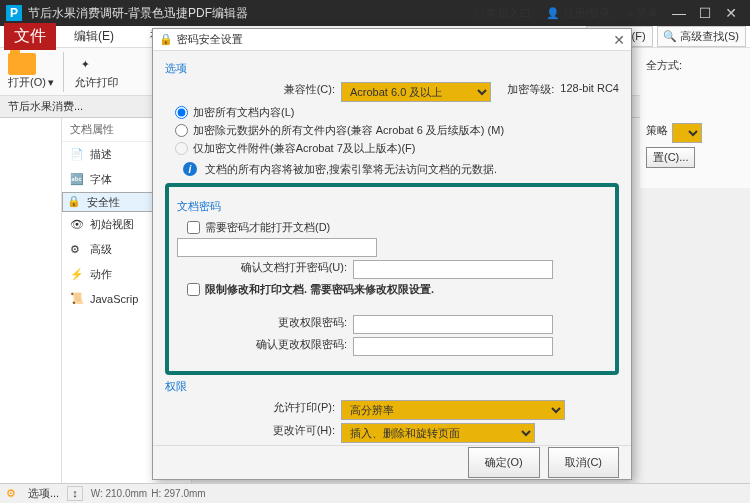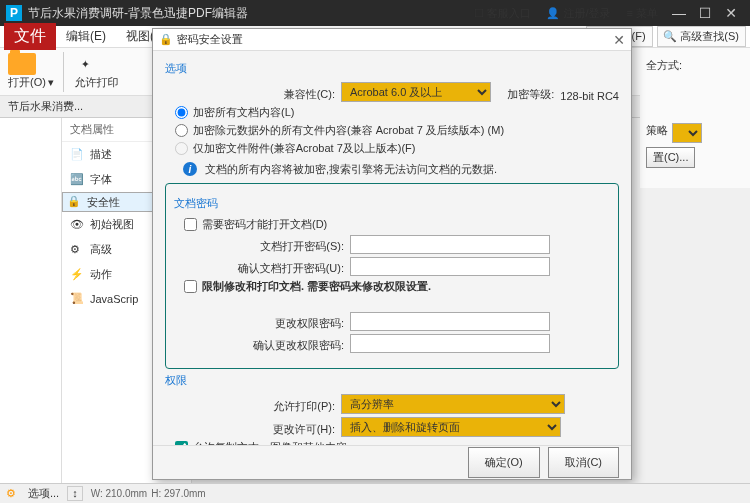--- a/index.html
+++ b/index.html
@@ -4,21 +4,21 @@
 <style>
 *{box-sizing:border-box;margin:0;padding:0;font-family:"Microsoft YaHei","SimSun",Arial,sans-serif;font-size:11px;color:#333}
 body{width:750px;height:503px;background:#f0f0f0;overflow:hidden;position:relative}
 .titlebar{height:26px;background:#2a2a2a;display:flex;align-items:center;padding:0 6px;color:#fff}
 .titlebar .logo{width:16px;height:16px;background:#00a4e4;display:flex;align-items:center;justify-content:center;color:#fff;font-weight:bold;margin-right:6px;font-size:12px}
 .titlebar .title{flex:1;color:#ddd;font-size:12px}
 .titlebar .tlink{color:#ccc;margin:0 8px;font-size:11px;cursor:pointer;display:flex;align-items:center;gap:3px}
 .titlebar .winbtn{width:26px;height:20px;text-align:center;color:#ccc;cursor:pointer;font-size:14px;line-height:20px}
 .menubar{height:22px;background:#fff;border-bottom:1px solid #ddd;display:flex;align-items:center;padding:0 4px}
 .menubar .file-tab{background:#b91c1c;color:#fff;padding:3px 10px;font-size:16px;cursor:pointer}
-.menubar .mitem{padding:3px 10px;cursor:pointer;font-size:12px}
+.menubar .mitem{padding:3px 18px;cursor:pointer;font-size:12px}
 .menubar .findbtn{border:1px solid #ccc;padding:2px 6px;margin-left:4px;display:flex;align-items:center;gap:3px;cursor:pointer;background:#fafafa;font-size:11px}
 .toolbar2{height:48px;background:#fafafa;border-bottom:1px solid #ddd;display:flex;align-items:center;padding:0 8px;gap:12px}
 .tb-left{display:flex;align-items:center;gap:6px}
 .folder-ico{width:28px;height:22px;background:#ffa726;border-radius:2px;position:relative}
 .folder-ico::before{content:'';position:absolute;top:-3px;left:2px;width:10px;height:3px;background:#ffa726;border-radius:1px 1px 0 0}
 .tb-label{font-size:11px;display:flex;align-items:center;gap:2px}
 .tb-right{margin-left:auto;display:flex;flex-direction:column;gap:2px}
 .tb-right div{display:flex;align-items:center;gap:4px;font-size:11px}
 .doc-tab{height:22px;background:#eee;border-bottom:1px solid #ccc;padding:2px 8px;font-size:11px;display:flex;align-items:center}
 .lower{position:absolute;top:118px;left:0;right:0;bottom:20px;display:flex}
@@ -26,28 +26,28 @@
 .side-props-title{padding:4px 8px;font-size:11px;color:#666;border-bottom:1px solid #eee}
 .side-item{display:flex;align-items:center;gap:6px;padding:5px 8px;cursor:pointer;font-size:12px}
 .side-item.sel{background:#e3f2fd}
 .side-ico{width:14px;height:14px;display:inline-block}
 
 .dialog{position:absolute;top:28px;left:152px;width:480px;height:452px;background:#f4f4f4;border:1px solid #999;box-shadow:3px 3px 10px rgba(0,0,0,0.3);display:flex;flex-direction:column}
 .dlg-title{height:22px;background:#fff;border-bottom:1px solid #ddd;display:flex;align-items:center;padding:0 6px;font-size:11px}
 .dlg-title .x{margin-left:auto;cursor:pointer;font-size:14px;color:#666}
 .dlg-body{flex:1;padding:6px 12px;overflow:auto}
 .sect-title{color:#1976d2;font-size:11px;margin:4px 0 6px}
-.row{display:flex;align-items:flex-end;margin:3px 0;gap:6px}
+.row{display:flex;align-items:flex-start;margin:3px 0;gap:6px}
 .row label.r{width:170px;text-align:right;font-size:11px}
 .sel{border:1px solid #aaa;background:#eab308;height:20px;padding:1px 4px;font-size:11px}
 .radio,.chk{display:flex;align-items:center;gap:5px;font-size:11px;margin:3px 0 3px 10px}
 .radio input,.chk input{margin:0}
 .info-ico{width:14px;height:14px;border-radius:50%;background:#1976d2;color:#fff;display:inline-flex;align-items:center;justify-content:center;font-size:10px;font-style:italic;font-weight:bold;flex-shrink:0}
 .info-row{display:flex;gap:8px;align-items:flex-start;margin:6px 0 6px 18px;font-size:11px;color:#444}
-.redbox{border:1px solid #0f766e;border-radius:4px;padding:8px 8px 12px;margin:4px 0}
+.redbox{border:4px solid #0f766e;border-radius:4px;padding:8px 8px 12px;margin:4px 0}
 .txt{border:1px solid #aaa;background:#fff;height:19px;width:200px}
 .dlg-foot{height:34px;border-top:1px solid #ddd;display:flex;align-items:center;justify-content:flex-end;gap:8px;padding:0 12px;background:#f4f4f4}
 .btn{border:1px solid #888;background:linear-gradient(#fff,#e8e8e8);padding:7px 16px;font-size:11px;cursor:pointer}
 
 .right-strip{position:absolute;top:48px;right:0;width:110px;height:140px;background:#fafafa;padding:6px;font-size:11px}
 .right-strip .rrow{display:flex;align-items:flex-start;gap:4px;margin:4px 0}
 .statusbar{position:absolute;bottom:0;left:0;right:0;height:20px;background:#f0f0f0;border-top:1px solid #ccc;display:flex;align-items:center;padding:0 6px;gap:8px;font-size:11px}
 .gear{width:14px;height:14px;color:#ff9800}
 .dim{color:#666;font-size:10px}
 .chk-teal{accent-color:#009688}
@@ -190,39 +190,38 @@
       <select class="sel" style="width:150px"><option>Acrobat 6.0 及以上</option></select>
       <span style="margin-left:auto">加密等级:</span>
       <span>128-bit RC4</span>
     </div>
     <div class="radio">
         <input type="radio" checked="" style="">
         <span>加密所有文档内容(L)</span>
       </div>
     <div class="radio">
         <input type="radio" style="">
-        <span>加密除元数据外的所有文件内容(兼容 Acrobat 7 及后续版本)  (M)</span>
+        <span>加密除元数据外的所有文件内容(兼容 Acrobat 6 及后续版本)  (M)</span>
       </div>
     <div class="radio" style="color:#999">
         <input type="radio" disabled="" style="">
         <span>仅加密文件附件(兼容Acrobat 7及以上版本)(F)</span>
       </div>
     <div class="info-row">
         <span class="info-ico">i</span>
         <span>文档的所有内容将被加密,搜索引擎将无法访问文档的元数据.</span>
       </div>
 
     <div class="redbox">
       <div class="sect-title">文档密码</div>
       <div class="chk">
           <input type="checkbox" style="">
           <span>需要密码才能打开文档(D)</span>
         </div>
       <div class="row">
-          <label class="r">文档打开密码(S):</label>
           <input class="txt" type="password" style="">
         </div>
       <div class="row">
           <label class="r">确认文档打开密码(U):</label>
           <input class="txt" type="password" style="">
         </div>
       <div class="chk">
           <input type="checkbox" style="">
           <b>限制修改和打印文档. 需要密码来修改权限设置.</b>
         </div>
@@ -237,21 +236,21 @@
         </div>
     </div>
 
     <div class="sect-title">权限</div>
     <div class="row">
         <label class="r">允许打印(P):</label>
         <select class="sel" style="width:224px"><option>高分辨率</option></select>
       </div>
     <div class="row">
         <label class="r">更改许可(H):</label>
-        <select class="sel" style="width:220px"><option>插入、删除和旋转页面</option></select>
+        <select class="sel" style="width:194px"><option>插入、删除和旋转页面</option></select>
       </div>
     <div class="chk">
         <input type="checkbox" class="chk-teal" checked="" style="">
         <span>允许复制文本、图像和其他内容</span>
       </div>
 
   </div>
   <div class="dlg-foot">
     <button class="btn">确定(O)</button>
     <button class="btn">取消(C)</button>

